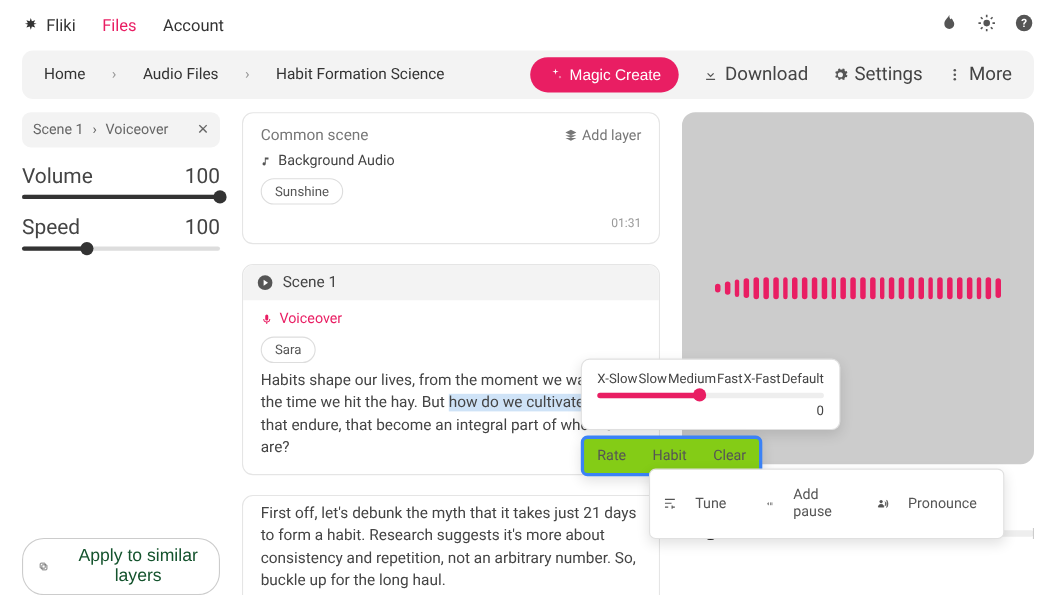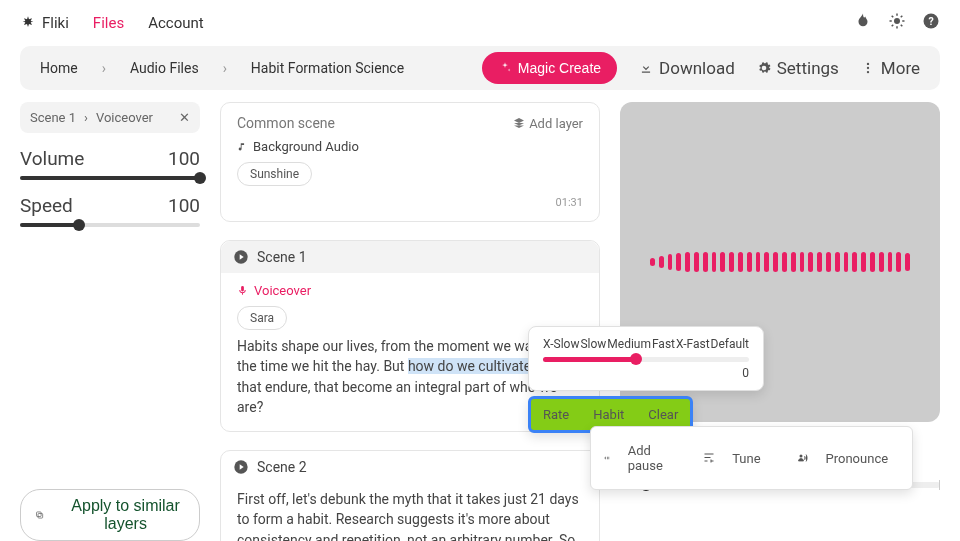--- a/index.html
+++ b/index.html
@@ -236,27 +236,20 @@
               <path fill="#e91e63" d="M12 14a3 3 0 003-3V5a3 3 0 00-6 0v6a3 3 0 003 3zm5-3a5 5 0 01-10 0H5a7 7 0 006 6.9V21h2v-3.1A7 7 0 0019 11z"></path>
             </svg>
           <span>Voiceover</span>
         </div>
         <span class="tag">Sara</span>
         <div class="scene-text"><span>Habits shape our lives, from the moment we wake up to the time we hit the hay. But </span><span class="highlight">how do we cultivate</span><span> habits that endure, that become an integral part of who we are?</span></div>
       </div>
     </div>
 
     <div class="scene-card scene2">
-      <div class="scene-hdr">
-        <svg width="16" height="16" viewBox="0 0 24 24">
-            <circle cx="12" cy="12" r="10" fill="#555"></circle>
-            <path fill="#fff" d="M10 8l6 4-6 4z"></path>
-          </svg>
-        <span>Scene 2</span>
-      </div>
       <div class="scene-body">
         <div class="scene-text">First off, let's debunk the myth that it takes just 21 days to form a habit. Research suggests it's more about consistency and repetition, not an arbitrary number. So, buckle up for the long haul.</div>
 
       </div>
     </div>
 
     <div class="popover-wrap">
       <div class="rate-pop">
         <div class="rate-labels">
           <span>X-Slow</span>
@@ -276,29 +269,29 @@
         <div class="tabs-pop">
           <span>Rate</span>
           <span>Habit</span>
           <span>Clear</span>
         </div>
       </div>
       <div class="pop-row3">
         <div class="actions-pop">
           <span>
             <svg width="12" height="12" viewBox="0 0 24 24">
+                <path fill="#555" d="M3 17h6v2H3zm0-7h12v2H3zm0-7h18v2H3zM15 15v6h2v-2h4v-2h-4v-2z"></path>
+              </svg>
+            <span>Tune</span>
+          </span>
+          <span>
+            <svg width="12" height="12" viewBox="0 0 24 24">
                 <path fill="#555" d="M4 12h4M8 8v8M14 8v8M18 8v8" stroke="#555" stroke-width="2"></path>
               </svg>
             <span>Add pause</span>
-          </span>
-          <span>
-            <svg width="12" height="12" viewBox="0 0 24 24">
-                <path fill="#555" d="M3 17h6v2H3zm0-7h12v2H3zm0-7h18v2H3zM15 15v6h2v-2h4v-2h-4v-2z"></path>
-              </svg>
-            <span>Tune</span>
           </span>
           <span>
             <svg width="12" height="12" viewBox="0 0 24 24">
                 <circle cx="8" cy="8" r="3" fill="#555"></circle>
                 <path fill="#555" d="M3 18c0-2.8 2.2-5 5-5s5 2.2 5 5zm12-10c2 2 2 6 0 8m3-11c3 3 3 11 0 14" stroke="#555" stroke-width="1.5"></path>
               </svg>
             <span>Pronounce</span>
           </span>
         </div>
       </div>

